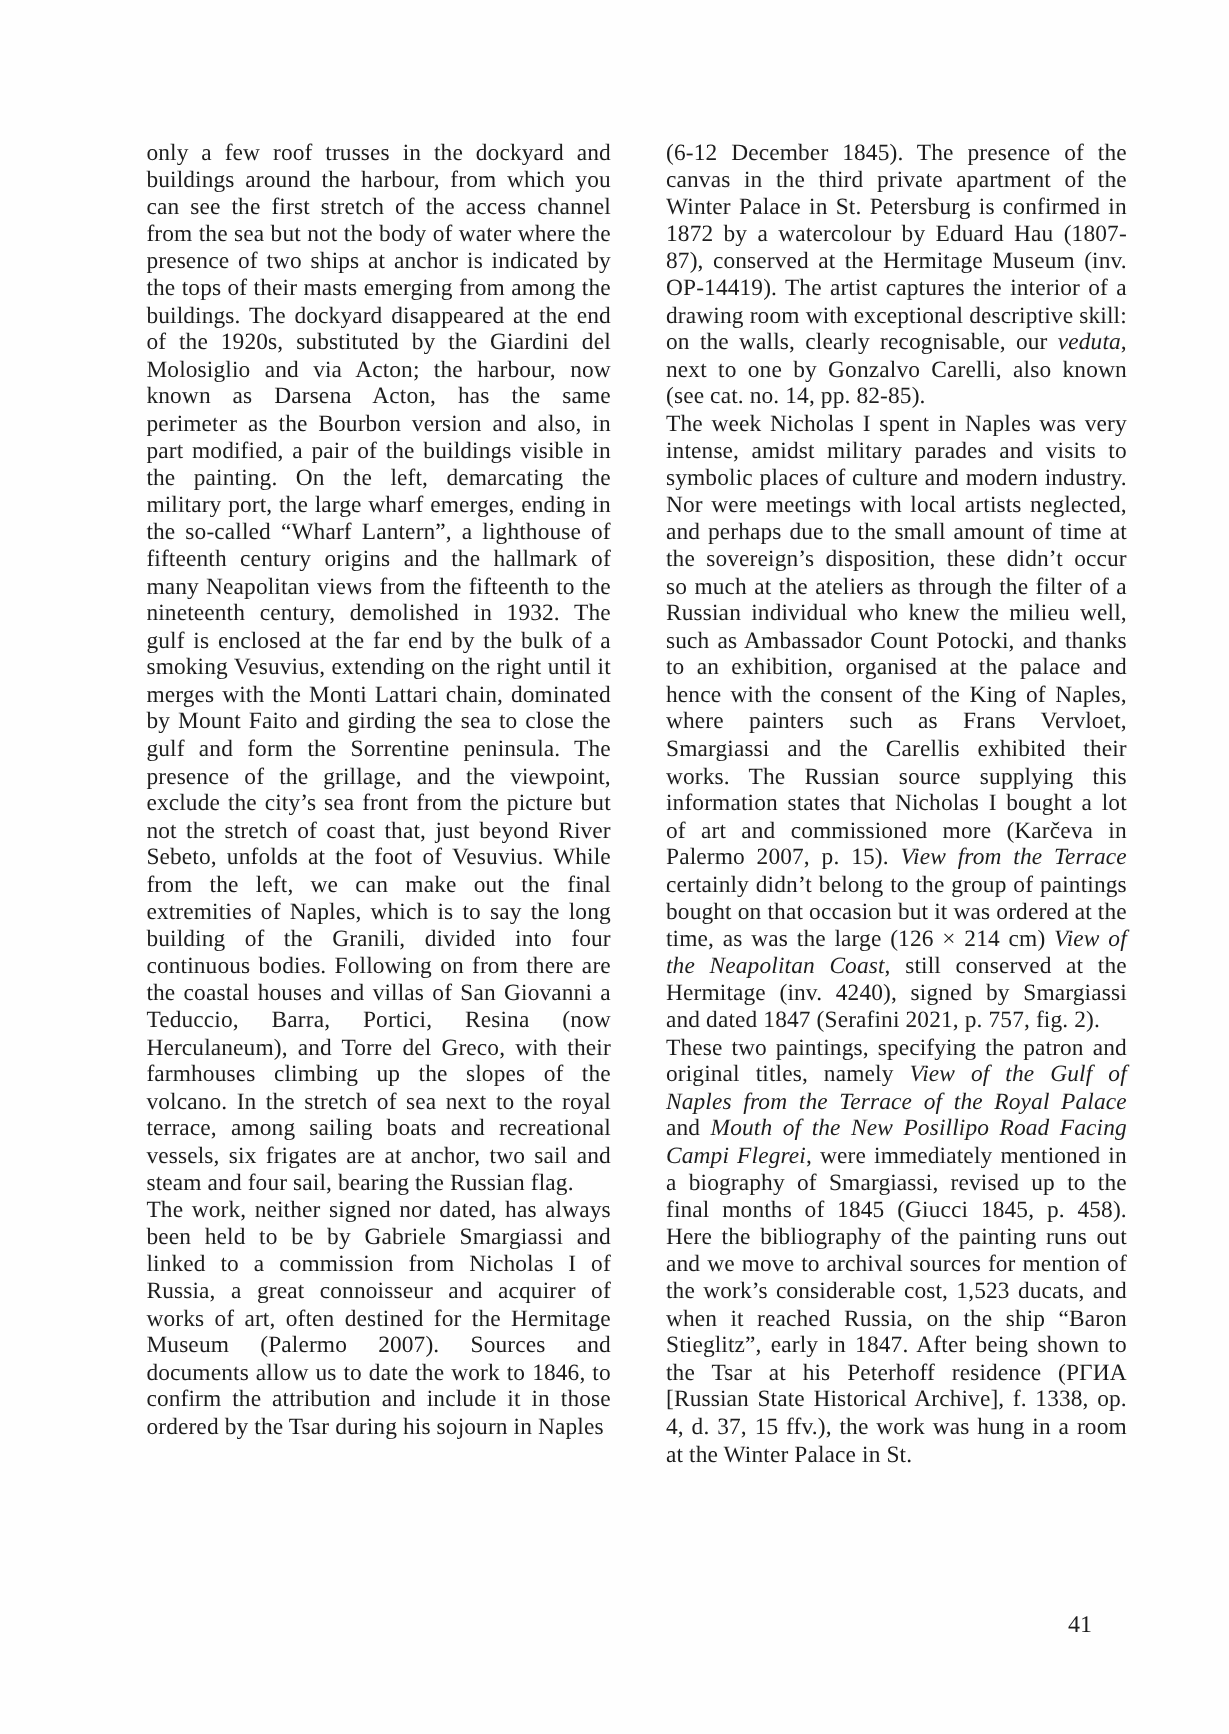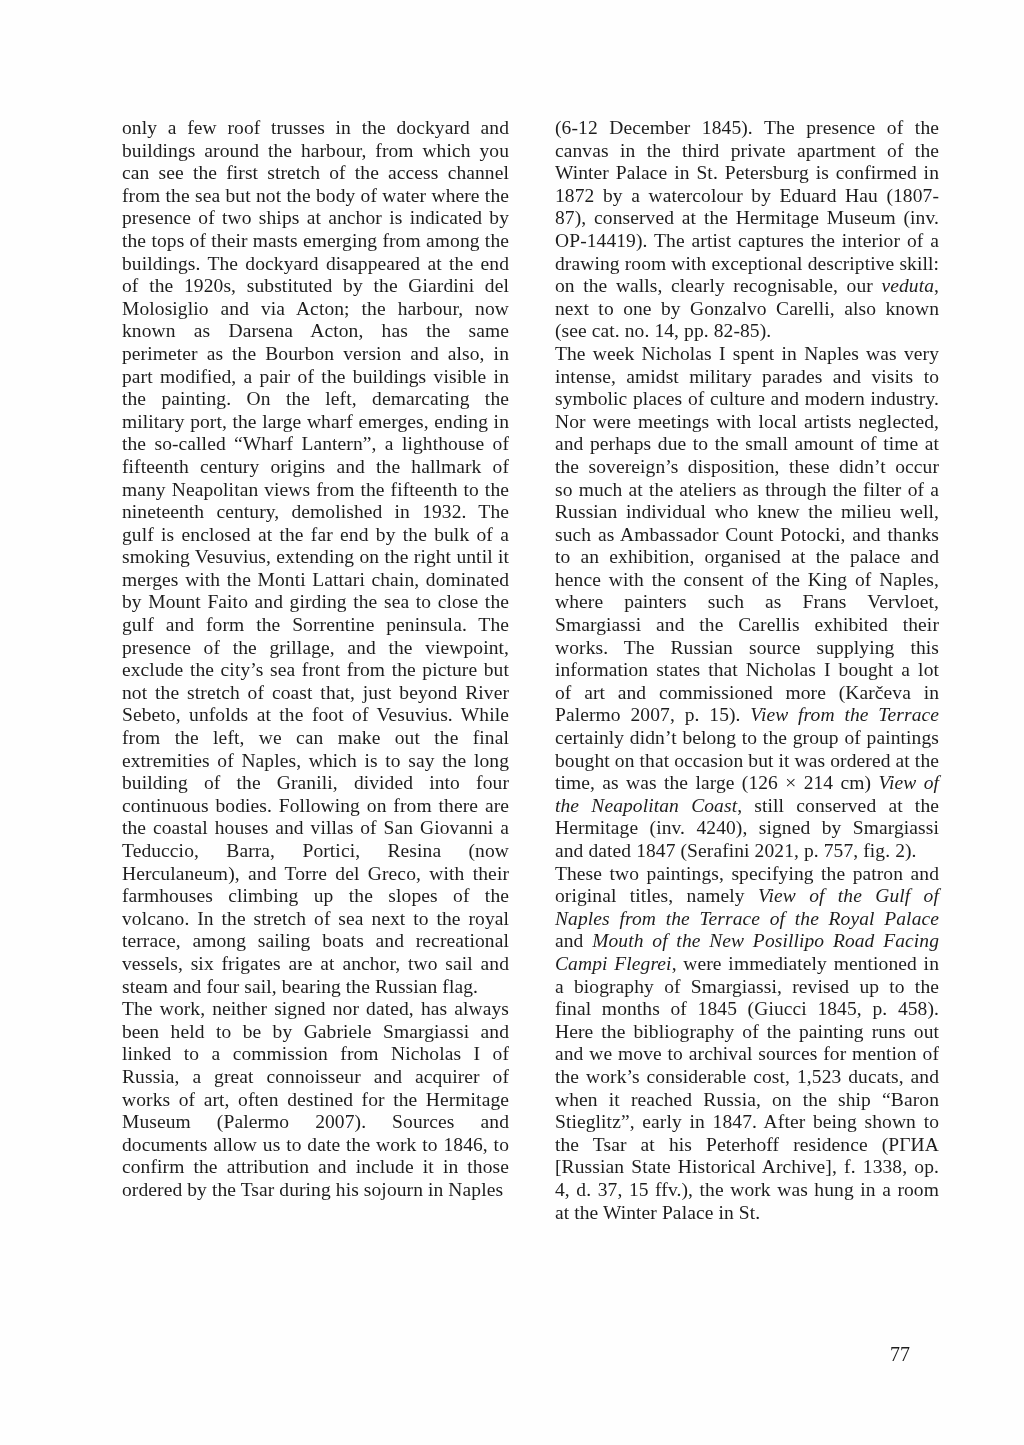--- a/index.html
+++ b/index.html
@@ -59,15 +59,15 @@
     <p><span>only a few roof trusses in the dockyard and buildings around the harbour, from which you can see the first stretch of the access channel from the sea but not the body of water where the presence of two ships at anchor is indicated by the tops of their masts emerging from among the buildings. The dockyard disappeared at the end of the 1920s, substituted by the Giardini del Molosiglio and via Acton; the harbour, now known as Darsena Acton, has the same perimeter as the Bourbon version and also, in part modified, a pair of the buildings visible in the painting. On the left, demarcating the military port, the large wharf emerges, ending in the so-called “Wharf Lantern”, a lighthouse of fifteenth century origins and the hallmark of many Neapolitan views from the fifteenth to the nineteenth century, demolished in 1932. The gulf is enclosed at the far end by the bulk of a smoking Vesuvius, extending on the right until it merges with the Monti Lattari chain, dominated by Mount Faito and girding the sea to close the gulf and form the Sorrentine peninsula. The presence of the grillage, and the viewpoint, exclude the city’s sea front from the picture but not the stretch of coast that, just beyond River Sebeto, unfolds at the foot of Vesuvius. While from the left, we can make out the final extremities of Naples, which is to say the long building of the Granili, divided into four continuous bodies. Following on from there are the coastal houses and villas of San Giovanni a Teduccio, Barra, Portici, Resina (now Herculaneum), and Torre del Greco, with their farmhouses climbing up the slopes of the volcano. In the stretch of sea next to the royal terrace, among sailing boats and recreational vessels, six frigates are at anchor, two sail and steam and four sail, bearing the Russian flag.</span></p>
     <p><span>The work, neither signed nor dated, has always been held to be by Gabriele Smargiassi and linked to a commission from Nicholas I of Russia, a great connoisseur and acquirer of works of art, often destined for the Hermitage Museum (Palermo 2007). Sources and documents allow us to date the work to 1846, to confirm the attribution and include it in those ordered by the Tsar during his sojourn in Naples</span></p>
   </div>
 
   <div class="col col-right">
     <p><span>(6-12 December 1845). The presence of the canvas in the third private apartment of the Winter Palace in St. Petersburg is confirmed in 1872 by a watercolour by Eduard Hau (1807-87), conserved at the Hermitage Museum (inv. OP-14419). The artist captures the interior of a drawing room with exceptional descriptive skill: on the walls, clearly recognisable, our </span><i>veduta</i><span>, next to one by Gonzalvo Carelli, also known (see cat. no. 14, pp. 82-85).</span></p>
     <p><span>The week Nicholas I spent in Naples was very intense, amidst military parades and visits to symbolic places of culture and modern industry. Nor were meetings with local artists neglected, and perhaps due to the small amount of time at the sovereign’s disposition, these didn’t occur so much at the ateliers as through the filter of a Russian individual who knew the milieu well, such as Ambassador Count Potocki, and thanks to an exhibition, organised at the palace and hence with the consent of the King of Naples, where painters such as Frans Vervloet, Smargiassi and the Carellis exhibited their works. The Russian source supplying this information states that Nicholas I bought a lot of art and commissioned more (Karčeva in Palermo 2007, p. 15). </span><i>View from the Terrace</i><span> certainly didn’t belong to the group of paintings bought on that occasion but it was ordered at the time, as was the large (126 × 214 cm) </span><i>View of the Neapolitan Coast</i><span>, still conserved at the Hermitage (inv. 4240), signed by Smargiassi and dated 1847 (Serafini 2021, p. 757, fig. 2).</span></p>
     <p><span>These two paintings, specifying the patron and original titles, namely </span><i>View of the Gulf of Naples from the Terrace of the Royal Palace</i><span> and </span><i>Mouth of the New Posillipo Road Facing Campi Flegrei</i><span>, were immediately mentioned in a biography of Smargiassi, revised up to the final months of 1845 (Giucci 1845, p. 458). Here the bibliography of the painting runs out and we move to archival sources for mention of the work’s considerable cost, 1,523 ducats, and when it reached Russia, on the ship “Baron Stieglitz”, early in 1847. After being shown to the Tsar at his Peterhoff residence (РГИА [Russian State Historical Archive], f. 1338, op. 4, d. 37, 15 ffv.), the work was hung in a room at the Winter Palace in St.</span></p>
   </div>
 
-  <div class="page-number">77</div>
+  <div class="page-number">41</div>
 
 </div>
 
 </body></html>

